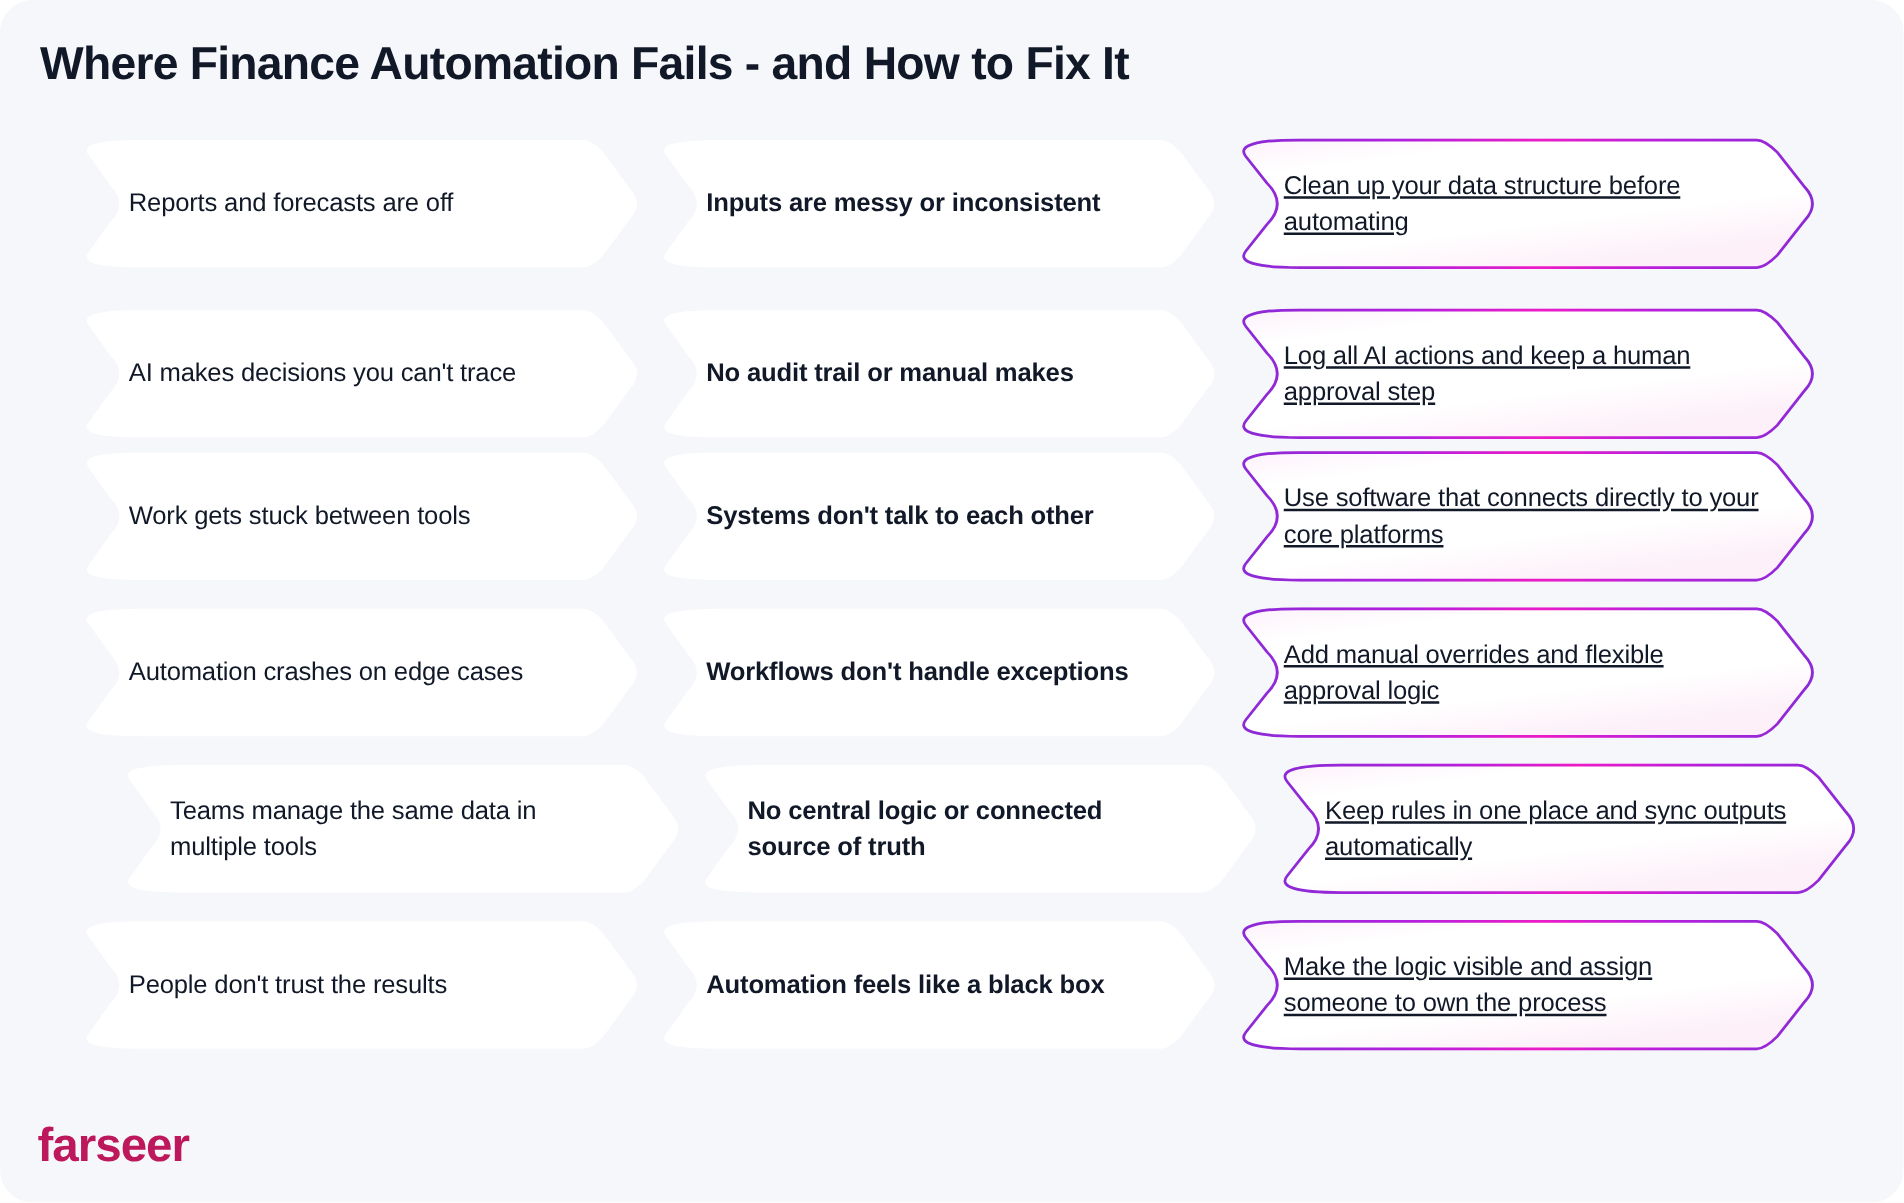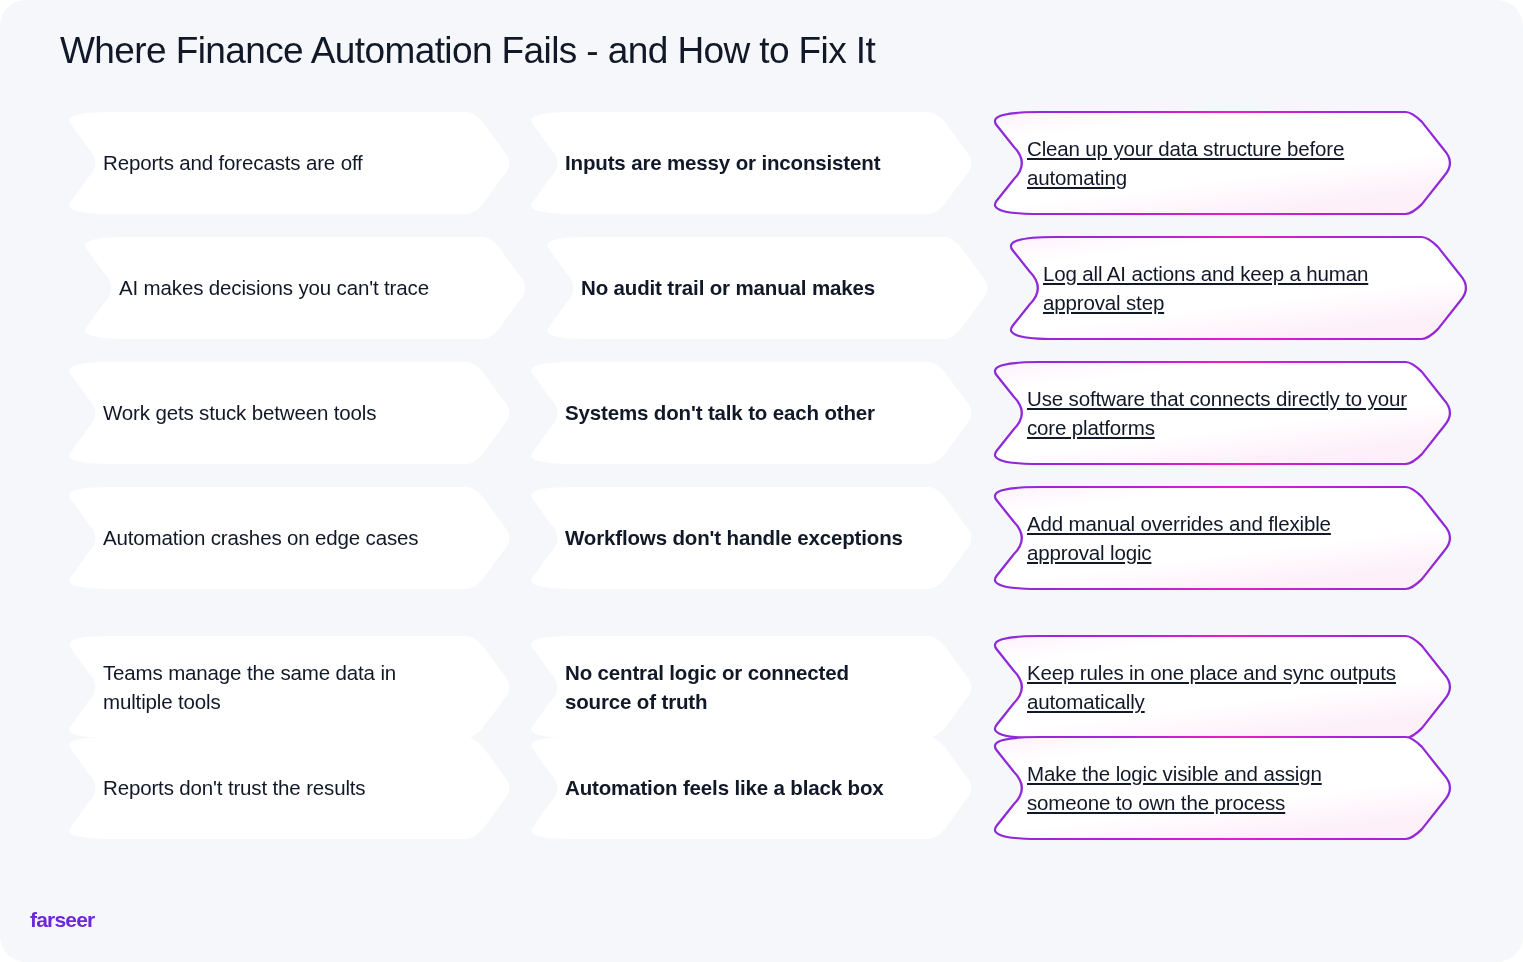--- a/index.html
+++ b/index.html
@@ -23,25 +23,24 @@
     border-radius: 26px;
     overflow: hidden;
     box-sizing: border-box;
   }
 
   #page-title {
     position: absolute;
     left: 32px;
     top: 30px;
     font-size: 37px;
-    font-weight: 400;
+    font-weight: 700;
     letter-spacing: -0.6px;
     color: #111827;
     white-space: nowrap;
-    margin-left: 28px;
   }
 
   #grid {
     position: absolute;
     left: 0;
     top: 112px;
     width: 1523px;
     height: 740px;
   }
 
@@ -90,25 +89,24 @@
   .col-cause   .label { left: 53px;  right: 70px; width: 352px; font-weight: bold; }
   .col-fix     .label { left: 53px;  right: 78px; width: 380px; text-decoration: underline; }
 
   
   .col-fix .shape { filter: drop-shadow(0 0 0.4px rgba(168, 40, 220, 0.22)); }
 
   #logo {
     position: absolute;
     left: 30px;
     top: 896px;
-    font-size: 21px;
+    font-size: 38px;
     font-weight: 700;
     letter-spacing: -0.8px;
-    color: #6d28d9;
-    margin-top: 12px;
+    color: #be185d;
   }
 </style>
 </head>
 <body>
 
 <div id="page">
 
   <div id="page-title">Where Finance Automation Fails - and How to Fix It</div>
 
   <div id="grid">
@@ -140,21 +138,21 @@
                 <stop offset="0.22" stop-color="#ffffff"></stop>
                 <stop offset="0.72" stop-color="#ffffff"></stop>
                 <stop offset="1" stop-color="#fdf0f9"></stop>
               </linearGradient>
             </defs>
             <path d="M 66 0 L 431.4 0 Q 438 0 447.9 9.9 L 469.9 37.8 Q 482 51 469.9 64.2 L 447.9 92.1 Q 438 102 431.4 102 L 66 102 Q 12.100000000000001 102 22.704 88.8 L 39.6 67.5 Q 56.1 51 39.6 34.5 L 22.704 13.2 Q 12.100000000000001 0 66 0 Z" fill="url(#fillGrad0)" stroke="url(#strokeGrad0)" stroke-width="2.2"></path>
           </svg>
           <div class="label">Clean up your data structure before automating</div>
         </div>
       </div>
-      <div class="row" style="top: 125px; margin-left: 16px;">
+      <div class="row" style="top: 136px;">
         <div class="card col-problem">
           <svg class="shape" viewBox="0 0 465 102" width="465" height="102" preserveAspectRatio="none">
             <path d="M 62 0 L 417 0 Q 423 0 432 9 L 454 39 Q 465 51 454 63 L 432 93 Q 423 102 417 102 L 62 102 Q 11 102 20.88 90 L 38 66 Q 53 51 38 36 L 20.88 12 Q 11 0 62 0 Z" fill="#ffffff" stroke="none"></path>
           </svg>
           <div class="label">AI makes decisions you can't trace</div>
         </div>
         <div class="card col-cause">
           <svg class="shape" viewBox="0 0 465 102" width="465" height="102" preserveAspectRatio="none">
             <path d="M 62 0 L 417 0 Q 423 0 432 9 L 454 39 Q 465 51 454 63 L 432 93 Q 423 102 417 102 L 62 102 Q 11 102 20.88 90 L 38 66 Q 53 51 38 36 L 20.88 12 Q 11 0 62 0 Z" fill="#ffffff" stroke="none"></path>
           </svg>
@@ -245,21 +243,21 @@
                 <stop offset="0.22" stop-color="#ffffff"></stop>
                 <stop offset="0.72" stop-color="#ffffff"></stop>
                 <stop offset="1" stop-color="#fdf0f9"></stop>
               </linearGradient>
             </defs>
             <path d="M 66 0 L 431.4 0 Q 438 0 447.9 9.9 L 469.9 37.8 Q 482 51 469.9 64.2 L 447.9 92.1 Q 438 102 431.4 102 L 66 102 Q 12.100000000000001 102 22.704 88.8 L 39.6 67.5 Q 56.1 51 39.6 34.5 L 22.704 13.2 Q 12.100000000000001 0 66 0 Z" fill="url(#fillGrad2)" stroke="url(#strokeGrad2)" stroke-width="2.2"></path>
           </svg>
           <div class="label">Use software that connects directly to your core platforms</div>
         </div>
       </div>
-      <div class="row" style="top: 524px;">
+      <div class="row" style="top: 500px; margin-left: 33px;">
         <div class="card col-problem">
           <svg class="shape" viewBox="0 0 465 102" width="465" height="102" preserveAspectRatio="none">
             <path d="M 62 0 L 417 0 Q 423 0 432 9 L 454 39 Q 465 51 454 63 L 432 93 Q 423 102 417 102 L 62 102 Q 11 102 20.88 90 L 38 66 Q 53 51 38 36 L 20.88 12 Q 11 0 62 0 Z" fill="#ffffff" stroke="none"></path>
           </svg>
           <div class="label">Teams manage the same data in multiple tools</div>
         </div>
         <div class="card col-fix">
           <svg class="shape" viewBox="0 0 482 102" width="482" height="102" preserveAspectRatio="none">
             <defs>
               <linearGradient id="strokeGrad4" x1="0" y1="0" x2="1" y2="0">
@@ -285,21 +283,21 @@
             <path d="M 62 0 L 417 0 Q 423 0 432 9 L 454 39 Q 465 51 454 63 L 432 93 Q 423 102 417 102 L 62 102 Q 11 102 20.88 90 L 38 66 Q 53 51 38 36 L 20.88 12 Q 11 0 62 0 Z" fill="#ffffff" stroke="none"></path>
           </svg>
           <div class="label">No central logic or connected source of truth</div>
         </div>
       </div>
       <div class="row" style="top: 625px;">
         <div class="card col-problem">
           <svg class="shape" viewBox="0 0 465 102" width="465" height="102" preserveAspectRatio="none">
             <path d="M 62 0 L 417 0 Q 423 0 432 9 L 454 39 Q 465 51 454 63 L 432 93 Q 423 102 417 102 L 62 102 Q 11 102 20.88 90 L 38 66 Q 53 51 38 36 L 20.88 12 Q 11 0 62 0 Z" fill="#ffffff" stroke="none"></path>
           </svg>
-          <div class="label">Reports don't trust the results</div>
+          <div class="label">People don't trust the results</div>
         </div>
         <div class="card col-cause">
           <svg class="shape" viewBox="0 0 465 102" width="465" height="102" preserveAspectRatio="none">
             <path d="M 62 0 L 417 0 Q 423 0 432 9 L 454 39 Q 465 51 454 63 L 432 93 Q 423 102 417 102 L 62 102 Q 11 102 20.88 90 L 38 66 Q 53 51 38 36 L 20.88 12 Q 11 0 62 0 Z" fill="#ffffff" stroke="none"></path>
           </svg>
           <div class="label">Automation feels like a black box</div>
         </div>
         <div class="card col-fix">
           <svg class="shape" viewBox="0 0 482 102" width="482" height="102" preserveAspectRatio="none">
             <defs>

